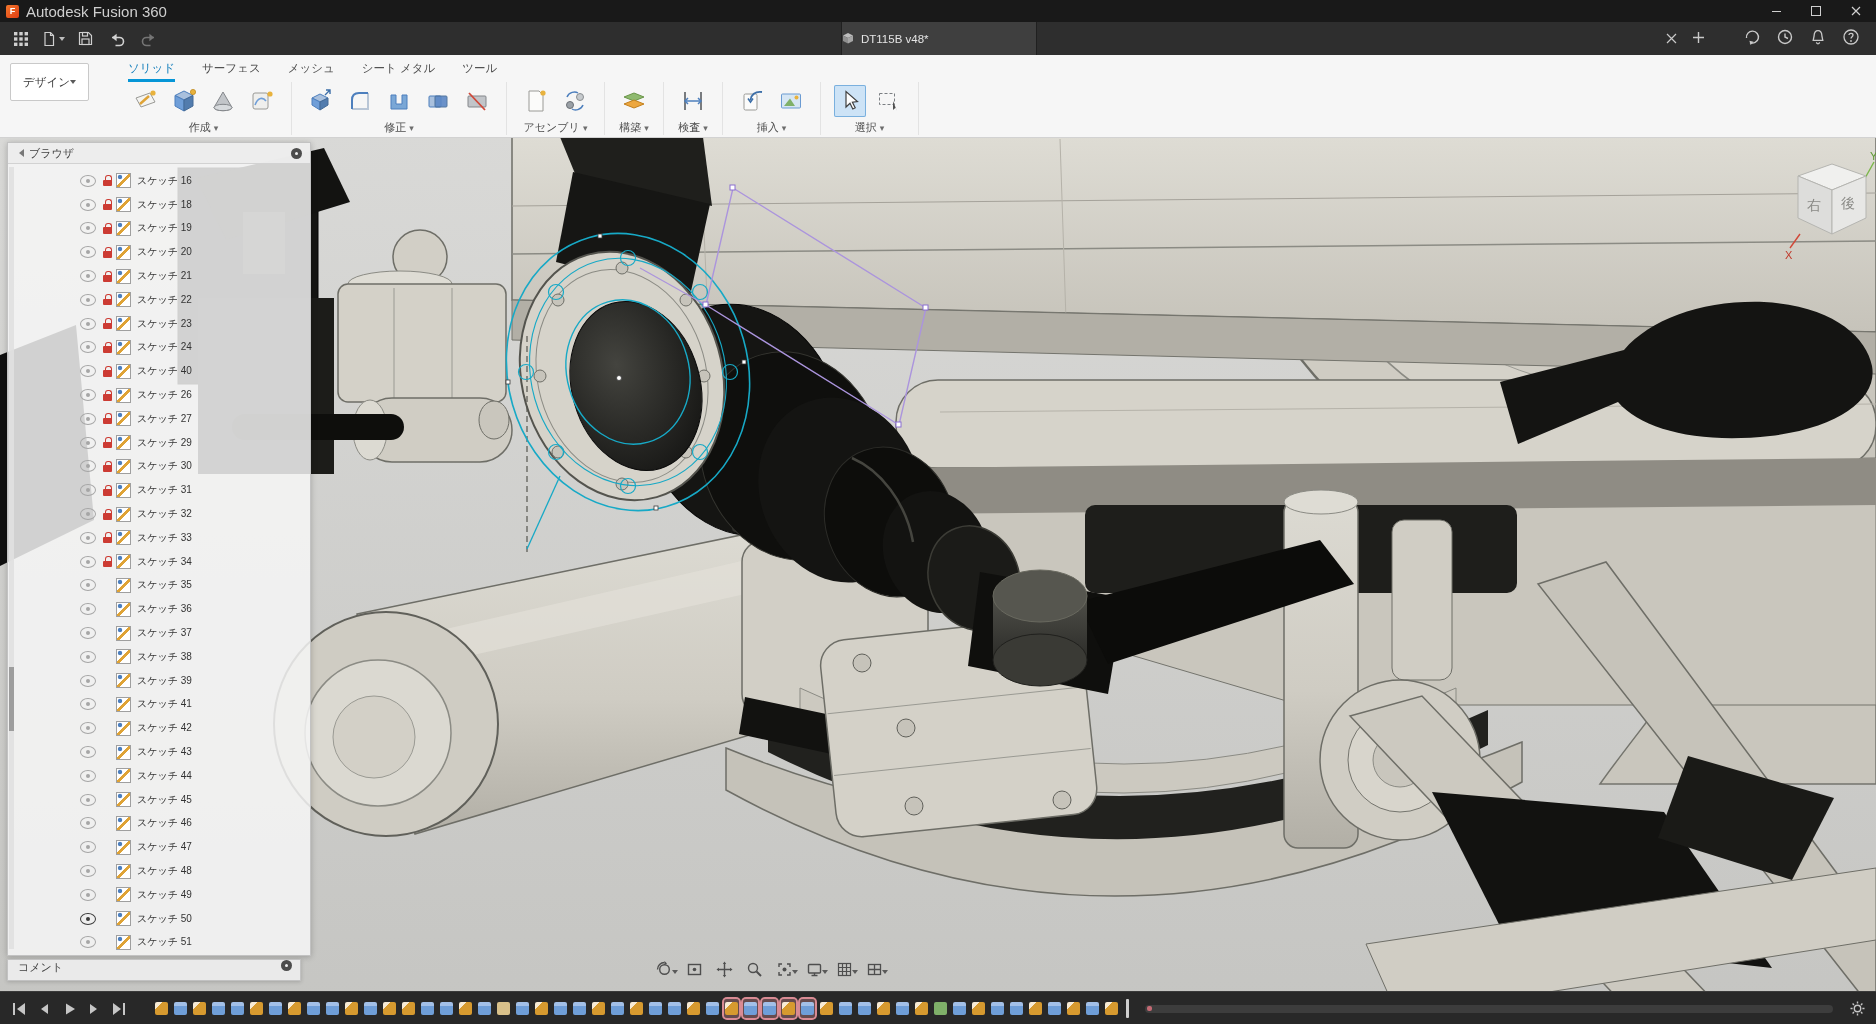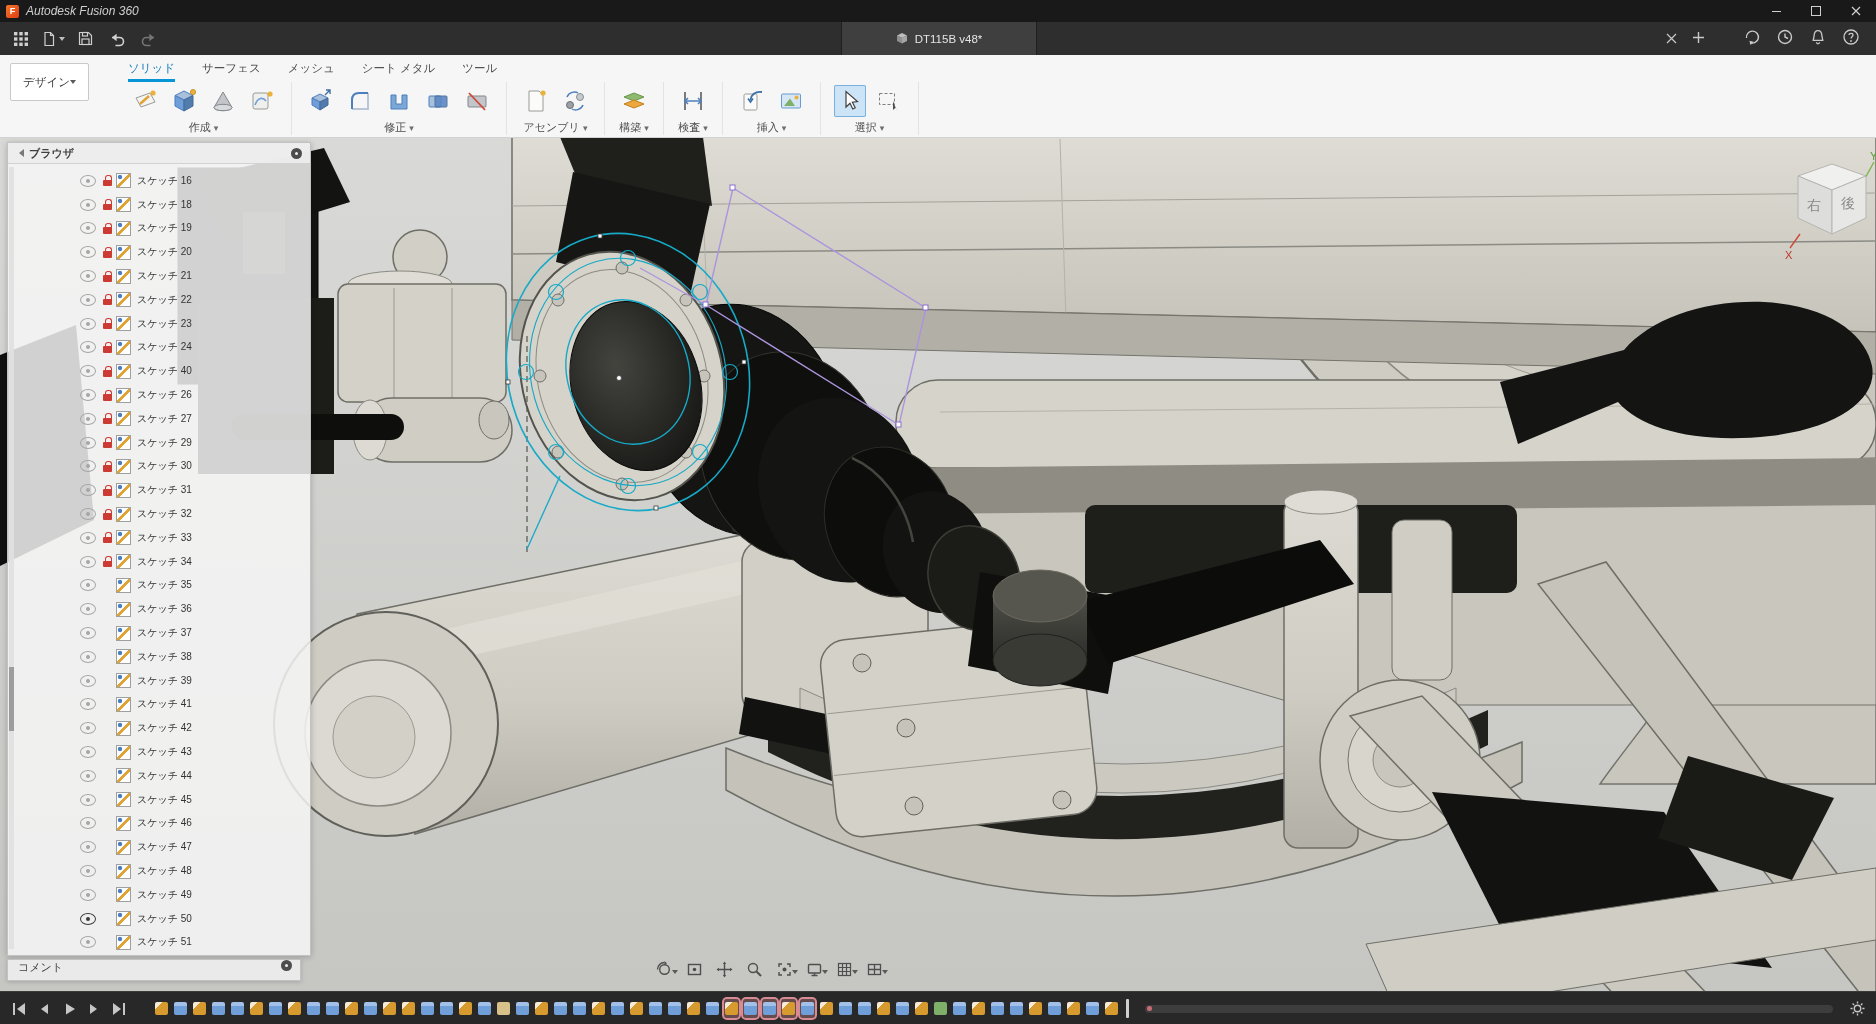--- a/index.html
+++ b/index.html
@@ -9,35 +9,35 @@
 
   
   #scene{position:absolute;left:0;top:0;z-index:0;}
 
   
   #titlebar{position:absolute;left:0;top:0;width:100%;height:22px;background:#191919;
             display:flex;align-items:center;z-index:60;}
   .logo{width:13px;height:13px;margin:0 7px 0 6px;border-radius:2px;
         background:linear-gradient(135deg,#f3772c,#e03d12);color:#fff;font-size:9px;
         font-weight:bold;display:flex;align-items:center;justify-content:center;}
-  .tb-title{color:#cfcfcf;font-size:12px;font-style:italic;}
+  .tb-title{color:#cfcfcf;font-size:15px;}
   .win-btns{margin-left:auto;display:flex;height:22px;}
   .win-btn{width:40px;height:22px;display:flex;align-items:center;justify-content:center;}
   .glyph-min{width:9px;height:0;border-bottom:1.5px solid #cfcfcf;}
   .glyph-max{width:8px;height:8px;border:1.2px solid #cfcfcf;}
 
   
   #appbar{position:absolute;left:0;top:22px;width:100%;height:33px;background:#2e2e2e;
           display:flex;align-items:center;z-index:60;}
   .qa{display:flex;align-items:center;gap:6px;padding-left:8px;}
   .qa-btn{width:26px;height:26px;display:flex;align-items:center;justify-content:center;gap:2px;}
   .caret-dn{width:0;height:0;border:3px solid transparent;border-top:4px solid #bdbdbd;margin-top:4px;}
   .doc-tab{position:absolute;left:841px;top:0;width:194px;height:33px;background:#3f3f3f;
            border-left:1px solid #202020;border-right:1px solid #202020;display:flex;
-           align-items:center;justify-content:center;gap:7px;color:#e4e4e4;font-size:11.5px;}
+           align-items:center;justify-content:flex-start;gap:7px;color:#e4e4e4;font-size:11.5px;}
   .bar-right{position:absolute;right:0;top:0;height:33px;display:flex;align-items:center;
              gap:15px;padding-right:16px;}
   .bar-right .sep-gap{width:8px;}
 
   
   #ribbon{position:absolute;left:0;top:55px;width:100%;height:82px;background:#f6f6f6;
           border-bottom:1px solid #d2d2d2;z-index:55;}
   .design-btn{position:absolute;left:10px;top:8px;height:38px;padding:0 12px;background:#fff;
               border:1px solid #c9c9c9;border-radius:2px;font-size:11.5px;color:#3a3a3a;
               display:flex;align-items:center;}
@@ -53,21 +53,21 @@
   .tool{width:32px;height:32px;border-radius:2px;display:flex;align-items:center;justify-content:center;}
   .tool.active{background:#cde3f6;box-shadow:inset 0 0 0 1px #7ab0de;}
   .rg-label{font-size:11px;color:#4d4d4d;margin-top:1px;display:flex;align-items:center;gap:3px;}
   .rg-label::after{content:"▾";font-size:9px;color:#6d6d6d;}
 
   
   #browser{position:absolute;left:7px;top:142px;width:302px;height:812px;
            background:rgba(247,247,247,.84);border:1px solid #c2c2c2;
            box-shadow:0 1px 6px rgba(0,0,0,.22);z-index:30;}
   .panel-head{height:20px;background:rgba(236,236,236,.95);border-bottom:1px solid #d2d2d2;
-              display:flex;align-items:center;font-size:11px;color:#3f3f3f;font-weight:bold;}
+              display:flex;align-items:center;font-size:11px;color:#3f3f3f;}
   .collapse-ic{width:0;height:0;border:4px solid transparent;border-right:5px solid #787878;
                margin:0 5px 0 7px;}
   .panel-dot{margin-left:auto;margin-right:8px;width:11px;height:11px;border-radius:50%;
              background:#4c4c4c;position:relative;}
   .panel-dot::after{content:"";position:absolute;left:4px;top:4px;width:3px;height:3px;
              border-radius:50%;background:#f0f0f0;}
   .b-list{position:absolute;top:20px;left:0;right:0;bottom:0;padding-top:6px;overflow:hidden;}
   .b-row{height:23.8px;display:flex;align-items:center;padding-left:72px;font-size:10px;color:#333;}
   .eye{width:14px;height:10px;border:1.2px solid #a6a6a6;border-radius:50%;position:relative;flex:none;}
   .eye::after{content:"";position:absolute;left:50%;top:50%;width:4px;height:4px;margin:-2px;

